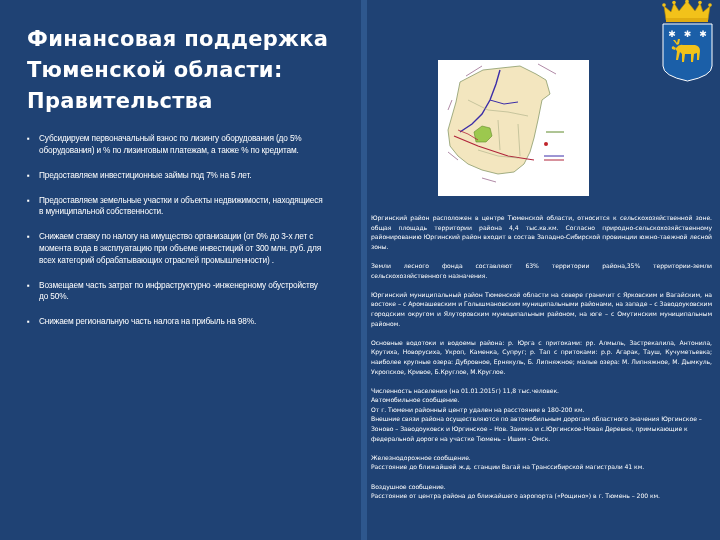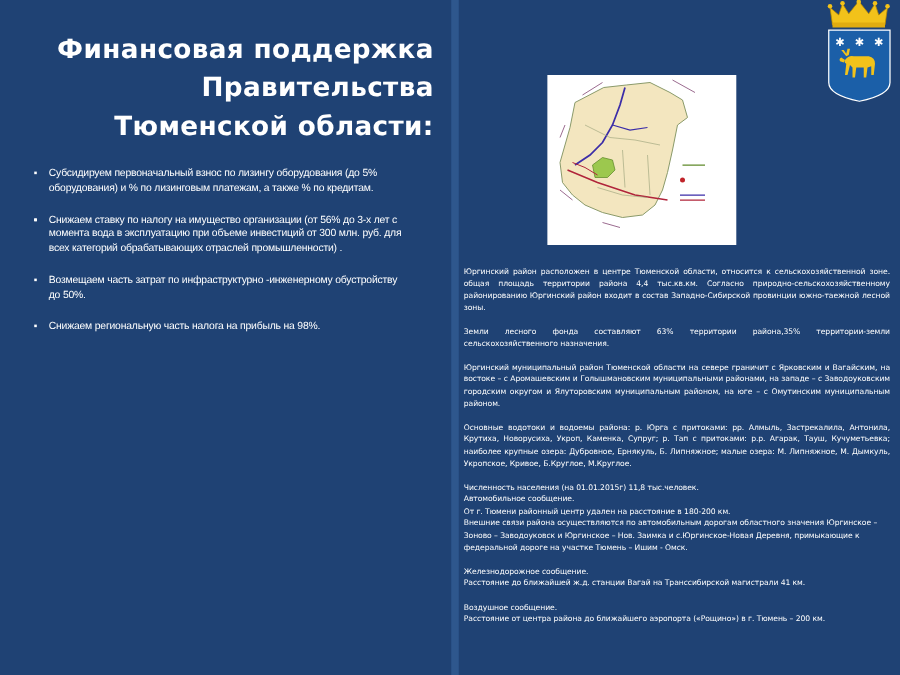--- a/index.html
+++ b/index.html
@@ -13,21 +13,21 @@
     .divider {
       position: absolute; left: 361px; top: 0; width: 6px; height: 540px;
       background: #2e578d;
     }
     .left-title {
       position: absolute; left: 27px; top: 24px; width: 320px;
       font-family: "DejaVu Sans", sans-serif;
       font-weight: bold; font-size: 21px; line-height: 31px;
       letter-spacing: 0.3px;
     }
-    .left-title span { display: block; text-align: right; }
+    .left-title span { display: block; }
     .bullets {
       position: absolute; left: 26px; top: 133px; width: 300px;
       margin: 0; padding: 0; list-style: none;
       font-family: "Liberation Sans", sans-serif;
       font-size: 8.3px; line-height: 11.6px;
       letter-spacing: -0.15px;
     }
     .bullets li {
       position: relative; padding-left: 13px; margin-bottom: 13.5px;
     }
@@ -59,38 +59,40 @@
     .info p.justify { text-align: justify; text-align-last: left; }
     .info p span { display: block; }
   </style>
 </head>
 <body>
 
 <div class="divider"></div>
 
 <div class="left-title">
   <span>Финансовая поддержка</span>
+  <span>Тюменской области:</span>
   <span>Правительства</span>
-  <span>Тюменской области:</span>
 </div>
 
 <ul class="bullets">
   <li>
     <span class="bullet">▪</span>
     <span>Субсидируем первоначальный взнос по лизингу оборудования (до 5% оборудования) и % по лизинговым платежам, а также % по кредитам.</span>
   </li>
   <li>
     <span class="bullet">▪</span>
+    <span>Предоставляем инвестиционные займы под 7% на 5 лет.</span>
   </li>
   <li>
     <span class="bullet">▪</span>
+    <span>Предоставляем земельные участки и объекты недвижимости, находящиеся в муниципальной собственности.</span>
   </li>
   <li>
     <span class="bullet">▪</span>
-    <span>Снижаем ставку по налогу на имущество организации (от 56% до 3-х лет с момента вода в эксплуатацию при объеме инвестиций от 300 млн. руб. для всех категорий обрабатывающих отраслей промышленности) .</span>
+    <span>Снижаем ставку по налогу на имущество организации (от 0% до 3-х лет с момента вода в эксплуатацию при объеме инвестиций от 300 млн. руб. для всех категорий обрабатывающих отраслей промышленности) .</span>
   </li>
   <li>
     <span class="bullet">▪</span>
     <span>Возмещаем часть затрат по инфраструктурно -инженерному обустройству до 50%.</span>
   </li>
   <li>
     <span class="bullet">▪</span>
     <span>Снижаем региональную часть налога на прибыль на 98%.</span>
   </li>
 </ul>

